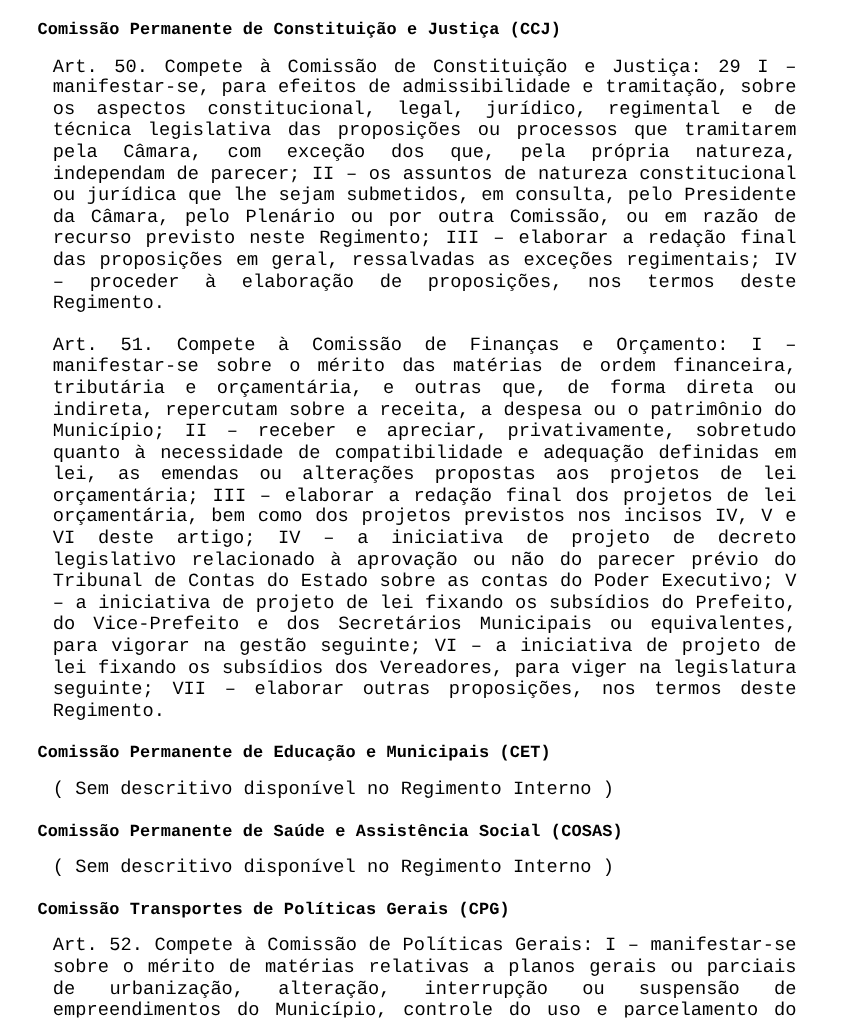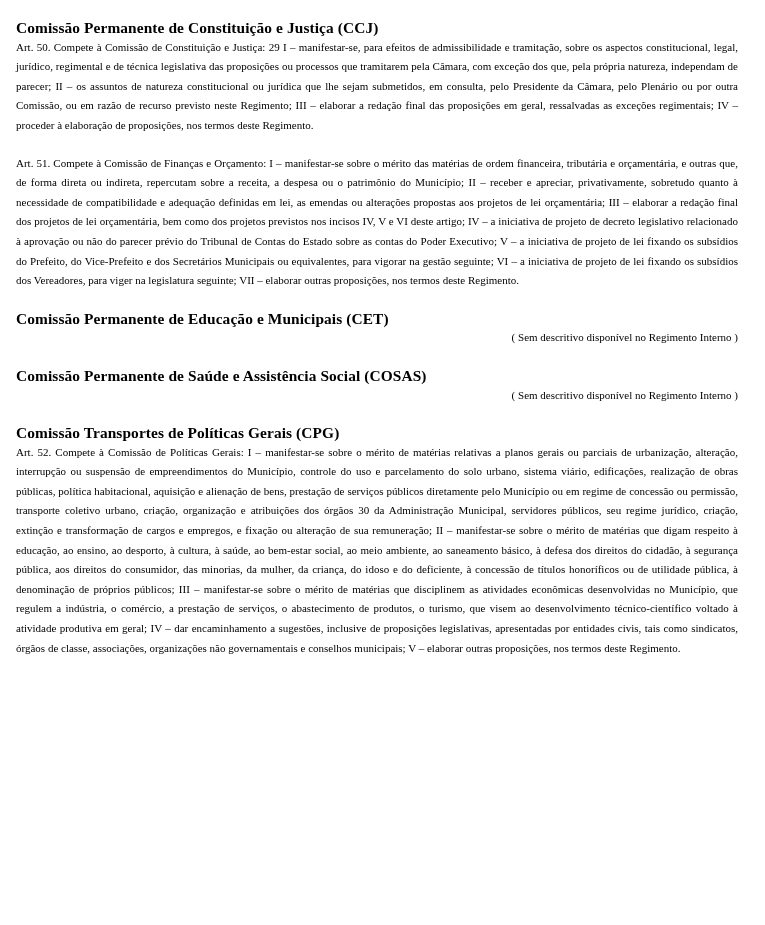--- a/index.html
+++ b/index.html
@@ -13,22 +13,23 @@
     height: 925px;
     overflow: hidden;
     font-family: "Liberation Serif", "DejaVu Serif", serif;
     color: #000000;
     -webkit-font-smoothing: antialiased;
   }
   .page {
     box-sizing: border-box;
     width: 765px;
     height: 727px;
-    padding: 18px 27px 0 16px;
+    padding: 18px 27px 0 34px;
     background: #ffffff;
+    font-family: Liberation Mono, monospace;
   }
   .doc-body {
     font-size: 15.4px;
     line-height: 19.6px;
   }
   .section {
     margin: 0 0 18px 0;
   }
   .section:last-child {
     margin-bottom: 0;
@@ -36,30 +37,30 @@
   h2.section-heading {
     font-size: 15.4px;
     line-height: 19.6px;
     font-weight: bold;
     margin: 0;
     padding: 0;
     text-align: left;
     letter-spacing: 0.1px;
   }
   p.section-text {
-    margin: 0;
+    margin: 14px;
     padding: 0;
     text-align: justify;
     text-justify: inter-word;
-    font-size: 11px;
+    font-size: 17px;
     line-height: 19.6px;
     hyphens: none;
   }
   p.section-text.no-justify {
-    text-align: right;
+    text-align: left;
   }
 </style>
 </head>
 <body>
 
 <div class="page">
   <div class="doc-body">
 
     <section class="section">
       <h2 class="section-heading">Comissão Permanente de Constituição e Justiça (CCJ)</h2>

